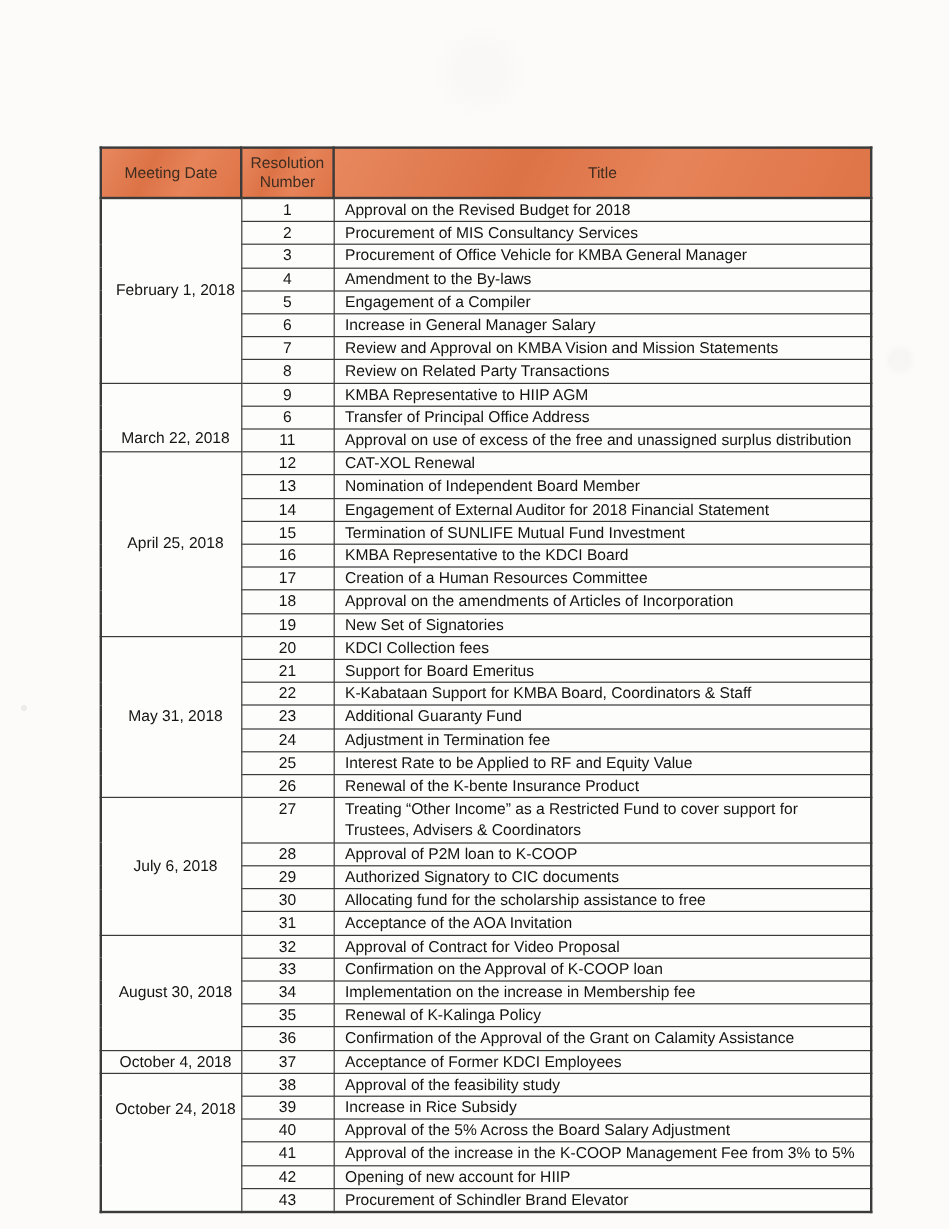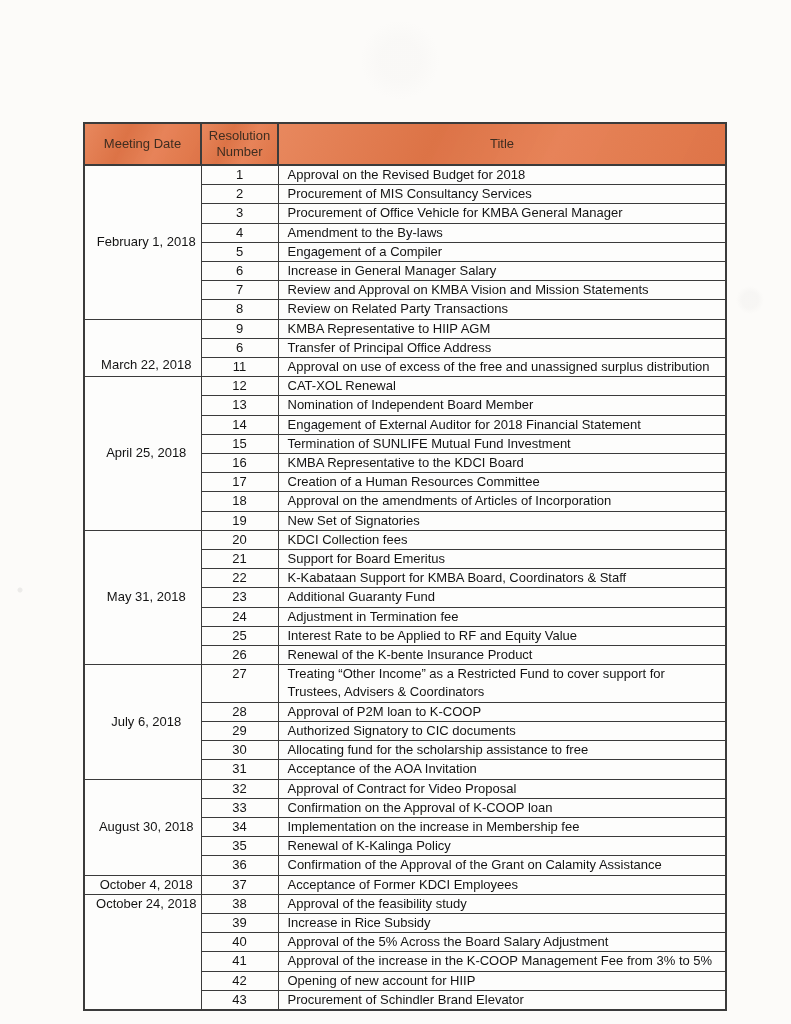--- a/index.html
+++ b/index.html
@@ -69,20 +69,21 @@
     padding-left: 7px;
     vertical-align: middle;
     white-space: nowrap;
   }
   .res-table td.date-bottom {
     vertical-align: bottom;
     padding-bottom: 2px;
   }
   .res-table td.date-top {
     vertical-align: top;
+    padding-top: 20px;
   }
   
   table.res-table { border: 2px solid var(--border-color, #3b3b3b); margin-left: 20px; }
 </style>
 </head>
 <body>
 
 <div class="paper" style="background-color: rgb(252, 251, 249);">
   <table class="res-table">
     <colgroup>

